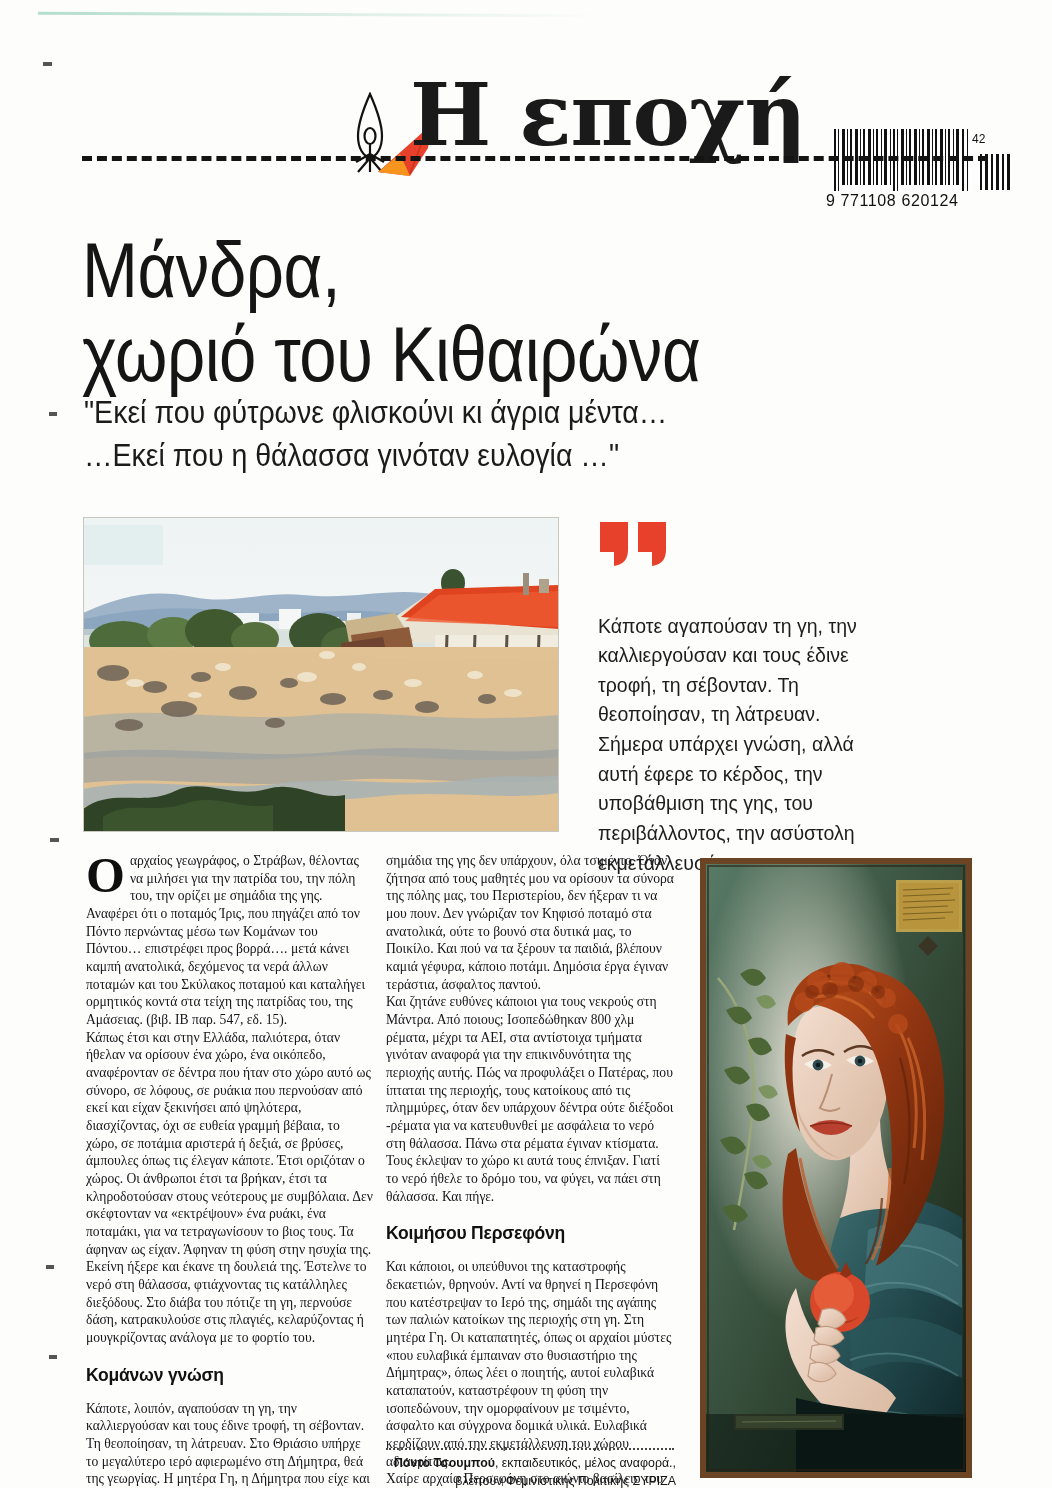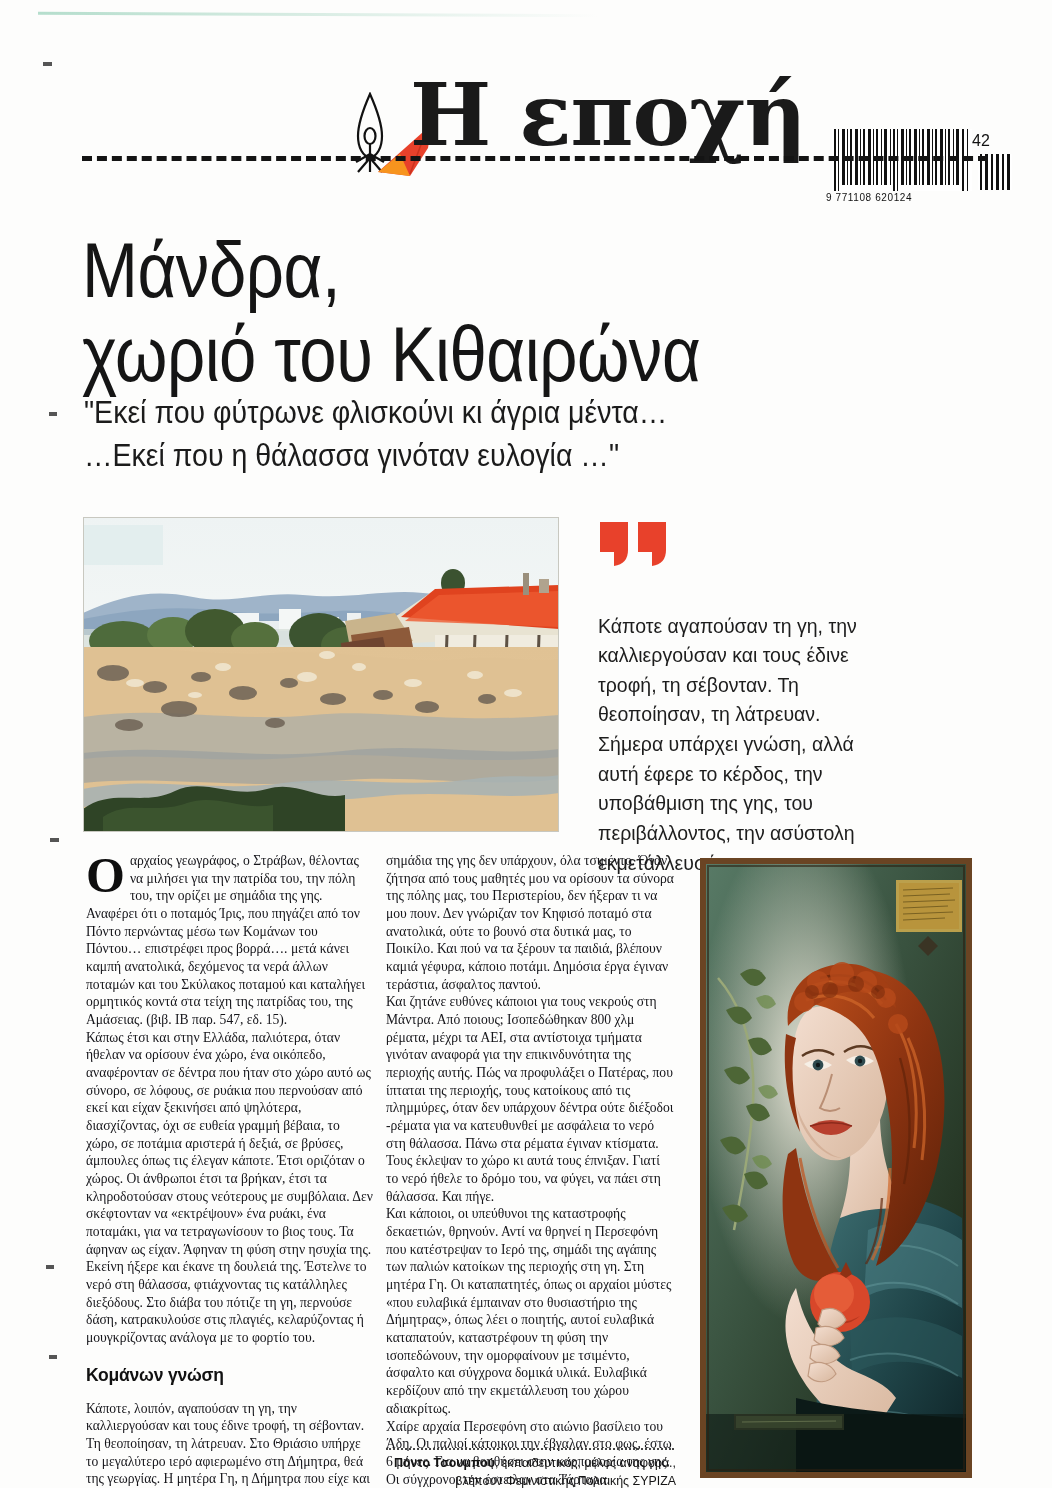--- a/index.html
+++ b/index.html
@@ -21,25 +21,25 @@
   .masthead{position:absolute;left:0;top:46px;width:928px;height:110px;margin-top:26px;}
   .logo-wrap{position:absolute;left:348px;top:6px;width:360px;height:100px;}
   .nib{position:absolute;left:0;top:14px;width:44px;height:82px;}
   .flag{position:absolute;left:22px;top:36px;width:72px;height:64px;}
   .paper-title{position:absolute;left:62px;top:-6px;
     font-family:"DejaVu Serif",serif;font-weight:700;font-size:86px;
     letter-spacing:-1px;color:#1a1a1a;white-space:nowrap;line-height:1;}
 
   .barcode{position:absolute;left:832px;top:57px;width:140px;height:62px;}
   .barcode-digits{position:absolute;left:826px;top:120px;width:152px;
-    font-family:"Liberation Sans",sans-serif;font-size:10px;color:#111;
+    font-family:"Liberation Sans",sans-serif;font-size:16px;color:#111;
     letter-spacing:.6px;white-space:nowrap;}
   .addon{position:absolute;left:978px;top:82px;width:34px;height:36px;}
   .addon-num{position:absolute;left:972px;top:60px;
-    font-family:"Liberation Sans",sans-serif;font-size:16px;color:#111;}
+    font-family:"Liberation Sans",sans-serif;font-size:12px;color:#111;}
 
   .rule-dashed{position:absolute;left:82px;top:156px;width:906px;height:0;
     border-top:5px dashed #141414;}
 
   
   .headline{position:absolute;left:82px;top:176px;width:890px;
     font-family:"Liberation Sans",sans-serif;font-weight:400;
     font-size:78px;line-height:1.08;color:#151515;letter-spacing:-.5px;
     transform:scaleX(.86);transform-origin:left top;}
   .headline div{white-space:nowrap;}
@@ -285,20 +285,21 @@
     <p><span class="dropcap">Ο</span><span>αρχαίος γεωγράφος, ο Στράβων, θέλοντας να μιλήσει για την πατρίδα του, την πόλη του, την ορίζει με σημάδια της γης. Αναφέρει ότι ο ποταμός Ίρις, που πηγάζει από τον Πόντο περνώντας μέσω των Κομάνων του Πόντου… επιστρέφει προς βορρά…. μετά κάνει καμπή ανατολικά, δεχόμενος τα νερά άλλων ποταμών και του Σκύλακος ποταμού και καταλήγει ορμητικός κοντά στα τείχη της πατρίδας του, της Αμάσειας. (βιβ. ΙΒ παρ. 547, εδ. 15).</span></p>
     <p>Κάπως έτσι και στην Ελλάδα, παλιότερα, όταν ήθελαν να ορίσουν ένα χώρο, ένα οικόπεδο, αναφέρονταν σε δέντρα που ήταν στο χώρο αυτό ως σύνορο, σε λόφους, σε ρυάκια που περνούσαν από εκεί και είχαν ξεκινήσει από ψηλότερα, διασχίζοντας, όχι σε ευθεία γραμμή βέβαια, το χώρο, σε ποτάμια αριστερά ή δεξιά, σε βρύσες, άμπουλες όπως τις έλεγαν κάποτε. Έτσι οριζόταν ο χώρος. Οι άνθρωποι έτσι τα βρήκαν, έτσι τα κληροδοτούσαν στους νεότερους με συμβόλαια. Δεν σκέφτονταν να «εκτρέψουν» ένα ρυάκι, ένα ποταμάκι, για να τετραγωνίσουν το βιος τους. Τα άφηναν ως είχαν. Άφηναν τη φύση στην ησυχία της. Εκείνη ήξερε και έκανε τη δουλειά της. Έστελνε το νερό στη θάλασσα, φτιάχνοντας τις κατάλληλες διεξόδους. Στο διάβα του πότιζε τη γη, περνούσε δάση, κατρακυλούσε στις πλαγιές, κελαρύζοντας ή μουγκρίζοντας ανάλογα με το φορτίο του.</p>
     <h2 class="sec">Κομάνων γνώση</h2>
     <p>Κάποτε, λοιπόν, αγαπούσαν τη γη, την καλλιεργούσαν και τους έδινε τροφή, τη σέβονταν. Τη θεοποίησαν, τη λάτρευαν. Στο Θριάσιο υπήρχε το μεγαλύτερο ιερό αφιερωμένο στη Δήμητρα, θεά της γεωργίας. Η μητέρα Γη, η Δήμητρα που είχε και μια κόρη, την Περσεφόνη, πολύ αγαπημένη κόρη. Όταν της την έκλεψε ο Πλούτωνας και την έκανε γυναίκα του, η μητέρα από τον καημό της και τη λύπη της ξέρανε τη γη, οι άνθρωποι δεν είχαν να φάνε. Ο μύθος είναι γνωστός. Και η ερμηνεία του επίσης. Η έλλειψη γνώσης.</p>
 
   </div>
 
   <div class="col col2">
     <p>σημάδια της γης δεν υπάρχουν, όλα τσιμέντο. Όταν ζήτησα από τους μαθητές μου να ορίσουν τα σύνορα της πόλης μας, του Περιστερίου, δεν ήξεραν τι να μου πουν. Δεν γνώριζαν τον Κηφισό ποταμό στα ανατολικά, ούτε το βουνό στα δυτικά μας, το Ποικίλο. Και πού να τα ξέρουν τα παιδιά, βλέπουν καμιά γέφυρα, κάποιο ποτάμι. Δημόσια έργα έγιναν τεράστια, άσφαλτος παντού.</p>
     <p>Και ζητάνε ευθύνες κάποιοι για τους νεκρούς στη Μάντρα. Από ποιους; Ισοπεδώθηκαν 800 χλμ ρέματα, μέχρι τα ΑΕΙ, στα αντίστοιχα τμήματα γινόταν αναφορά για την επικινδυνότητα της περιοχής αυτής. Πώς να προφυλάξει ο Πατέρας, που ίπταται της περιοχής, τους κατοίκους από τις πλημμύρες, όταν δεν υπάρχουν δέντρα ούτε διέξοδοι -ρέματα για να κατευθυνθεί με ασφάλεια το νερό στη θάλασσα. Πάνω στα ρέματα έγιναν κτίσματα. Τους έκλεψαν το χώρο κι αυτά τους έπνιξαν. Γιατί το νερό ήθελε το δρόμο του, να φύγει, να πάει στη θάλασσα. Και πήγε.</p>
+    <h2 class="sec">Κοιμήσου Περσεφόνη</h2>
     <p>Και κάποιοι, οι υπεύθυνοι της καταστροφής δεκαετιών, θρηνούν. Αντί να θρηνεί η Περσεφόνη που κατέστρεψαν το Ιερό της, σημάδι της αγάπης των παλιών κατοίκων της περιοχής στη γη. Στη μητέρα Γη. Οι καταπατητές, όπως οι αρχαίοι μύστες «που ευλαβικά έμπαιναν στο θυσιαστήριο της Δήμητρας», όπως λέει ο ποιητής, αυτοί ευλαβικά καταπατούν, καταστρέφουν τη φύση την ισοπεδώνουν, την ομορφαίνουν με τσιμέντο, άσφαλτο και σύγχρονα δομικά υλικά. Ευλαβικά κερδίζουν από την εκμετάλλευση του χώρου αδιακρίτως.</p>
     <p>Χαίρε αρχαία Περσεφόνη στο αιώνιο βασίλειο του Άδη. Οι παλιοί κάτοικοι την έβγαλαν στο φως, έστω 6 μήνες. Για να βοηθήσει στην καρποφορία της γης. Οι σύγχρονοι την έστειλαν στα Τάρταρα. ….…«τώρα χωριάτες παζαρεύουν τα τσιμέντα και τα πουλιά πέφτουν νεκρά στην υψικάμινο»**.</p>
 
   </div>
 
   <div class="byline-rule"></div>
   <div class="byline">
     <b>Πόντο Τσουμπού</b><span>, εκπαιδευτικός, μέλος αναφορά.,</span><br>
     <span>βλέπουν Φεμινιστικής Πολιτικής ΣΥΡΙΖΑ</span>
   </div>

